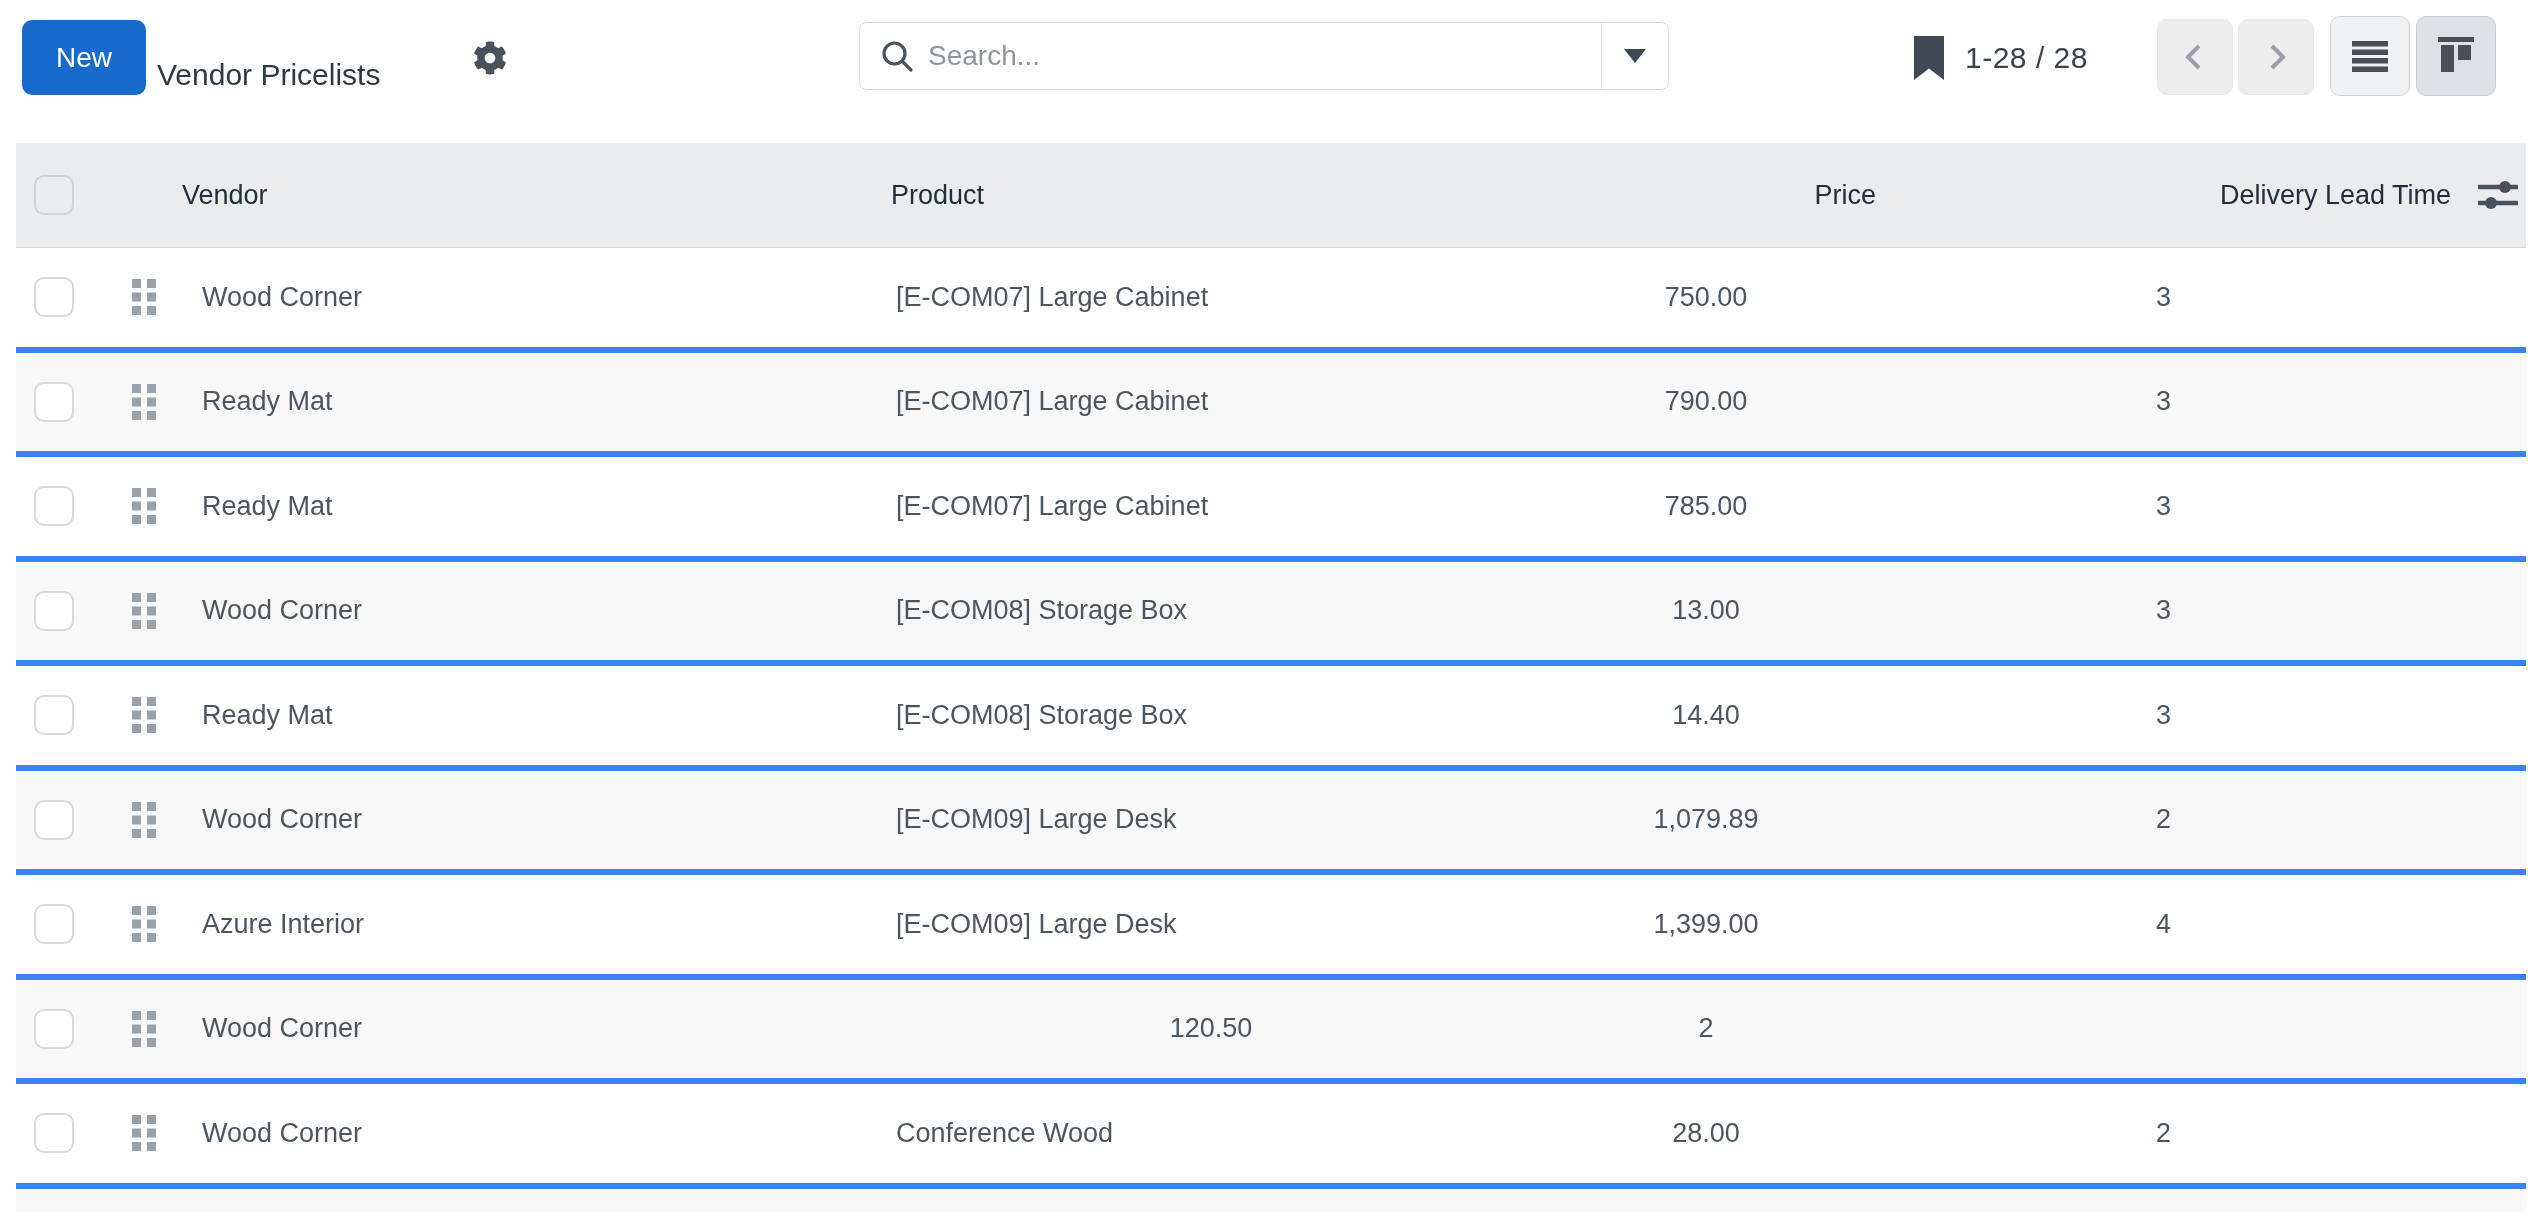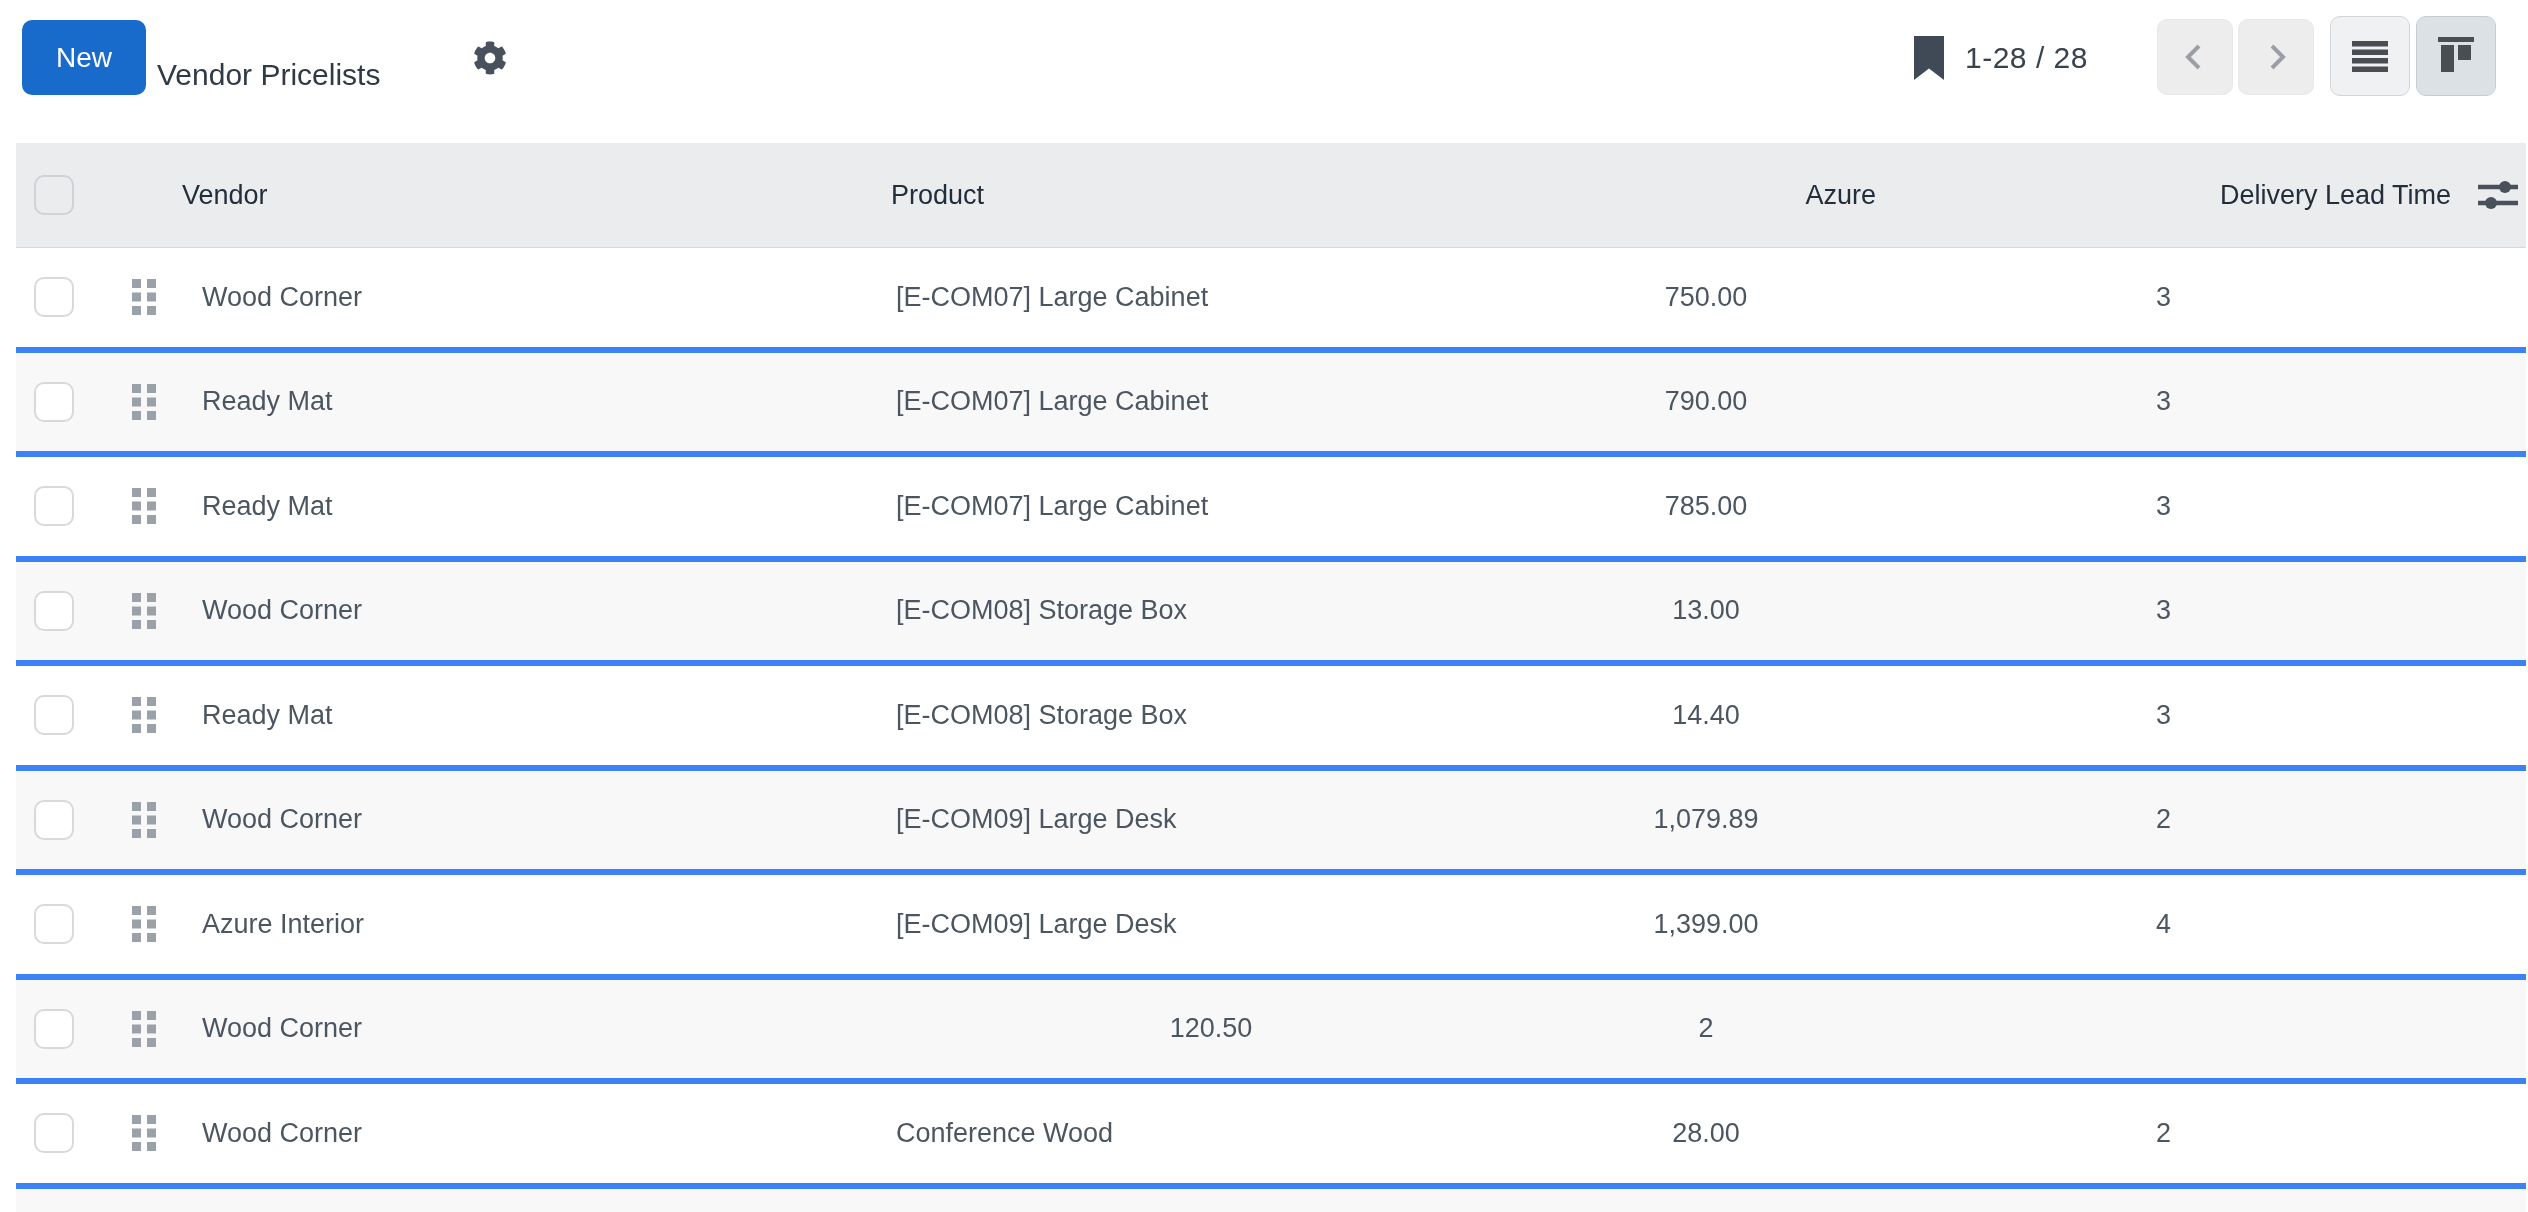--- a/index.html
+++ b/index.html
@@ -108,20 +108,32 @@
     <button class="new-btn">New</button>
 
     <div class="cp-abs breadcrumb-title">Vendor Pricelists</div>
 
     <div class="cp-abs gear-wrap">
       <svg width="34" height="34" viewBox="0 0 512 512" fill="#49525c">
         <path d="M487.4 315.7l-42.6-24.6c4.3-23.2 4.3-47 0-70.2l42.6-24.6c4.9-2.8 7.1-8.6 5.5-14-11.1-35.6-30-67.8-54.7-94.6-3.8-4.1-10-5.1-14.8-2.3L380.8 110c-17.9-15.4-38.5-27.3-60.8-35.1V25.8c0-5.6-3.9-10.5-9.4-11.7-36.7-8.2-74.3-7.8-109.2 0-5.5 1.2-9.4 6.1-9.4 11.7V75c-22.2 7.9-42.8 19.8-60.8 35.1L88.7 85.5c-4.9-2.8-11-1.9-14.8 2.3-24.7 26.7-43.6 58.9-54.7 94.6-1.7 5.4.6 11.2 5.5 14L67.3 221c-4.3 23.2-4.3 47 0 70.2l-42.6 24.6c-4.9 2.8-7.1 8.6-5.5 14 11.1 35.6 30 67.8 54.7 94.6 3.8 4.1 10 5.1 14.8 2.3l42.6-24.6c17.9 15.4 38.5 27.3 60.8 35.1v49.2c0 5.6 3.9 10.5 9.4 11.7 36.7 8.2 74.3 7.8 109.2 0 5.5-1.2 9.4-6.1 9.4-11.7v-49.2c22.2-7.9 42.8-19.8 60.8-35.1l42.6 24.6c4.9 2.8 11 1.9 14.8-2.3 24.7-26.7 43.6-58.9 54.7-94.6 1.5-5.5-.7-11.3-5.6-14.1zM256 336c-44.1 0-80-35.9-80-80s35.9-80 80-80 80 35.9 80 80-35.9 80-80 80z"></path>
       </svg>
     </div>
 
+    <div class="search-box">
+      <span class="mag">
+        <svg width="34" height="34" viewBox="0 0 34 34" fill="none" stroke="#4b545e" stroke-width="3.2">
+          <circle cx="14.5" cy="14.5" r="10.5"></circle>
+          <line x1="22.5" y1="22.5" x2="31" y2="31" stroke-linecap="round"></line>
+        </svg>
+      </span>
+      <input class="search-input" type="text" placeholder="Search..." style="">
+      <div class="search-toggle">
+        <span class="caret-down"></span>
+      </div>
+    </div>
 
     <div class="cp-abs fav-wrap">
       <svg width="34" height="44" viewBox="0 0 34 44" fill="#3f4a56">
         <path d="M2 0 H32 V44 L17 32.5 L2 44 Z"></path>
       </svg>
     </div>
 
     <div class="cp-abs pager-text">1-28 / 28</div>
 
     <div class="pager-btn pager-prev">
@@ -154,21 +166,21 @@
 
   <div class="list">
 
     <div class="grid-row header-row">
       <div class="c-select">
         <div class="checkbox"></div>
       </div>
       <div></div>
       <div class="hcell h-vendor">Vendor</div>
       <div class="hcell h-product">Product</div>
-      <div class="hcell h-price">Azure</div>
+      <div class="hcell h-price">Price</div>
       <div class="hcell h-lead">Delivery Lead Time</div>
       <div class="h-end">
         <svg width="40" height="40" viewBox="0 0 40 40" fill="#49525c" stroke="#49525c">
           <line x1="0" y1="12" x2="40" y2="12" stroke-width="4.5"></line>
           <circle cx="27" cy="12" r="6" stroke="none"></circle>
           <line x1="0" y1="28" x2="40" y2="28" stroke-width="4.5"></line>
           <circle cx="13" cy="28" r="6" stroke="none"></circle>
         </svg>
       </div>
     </div>

